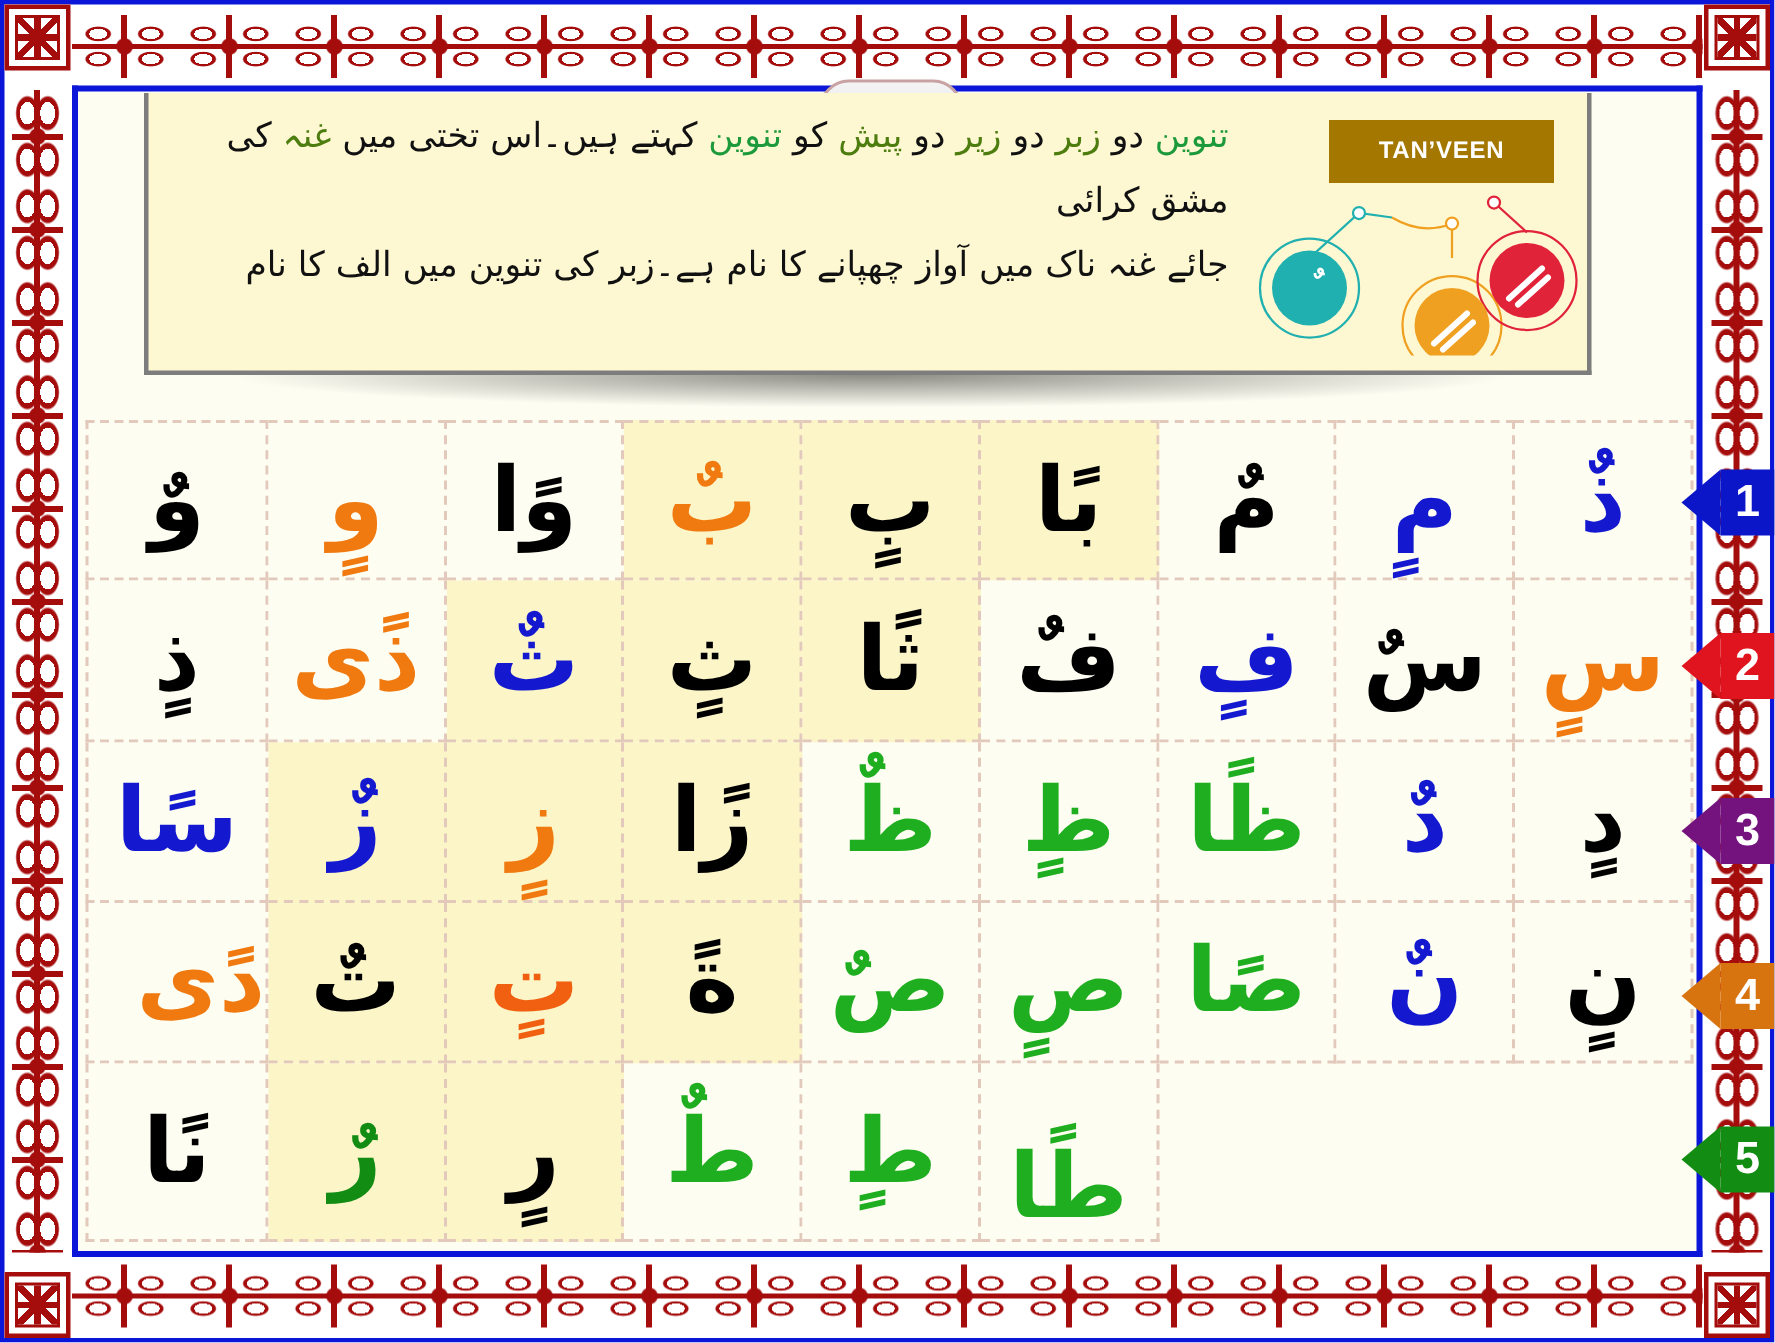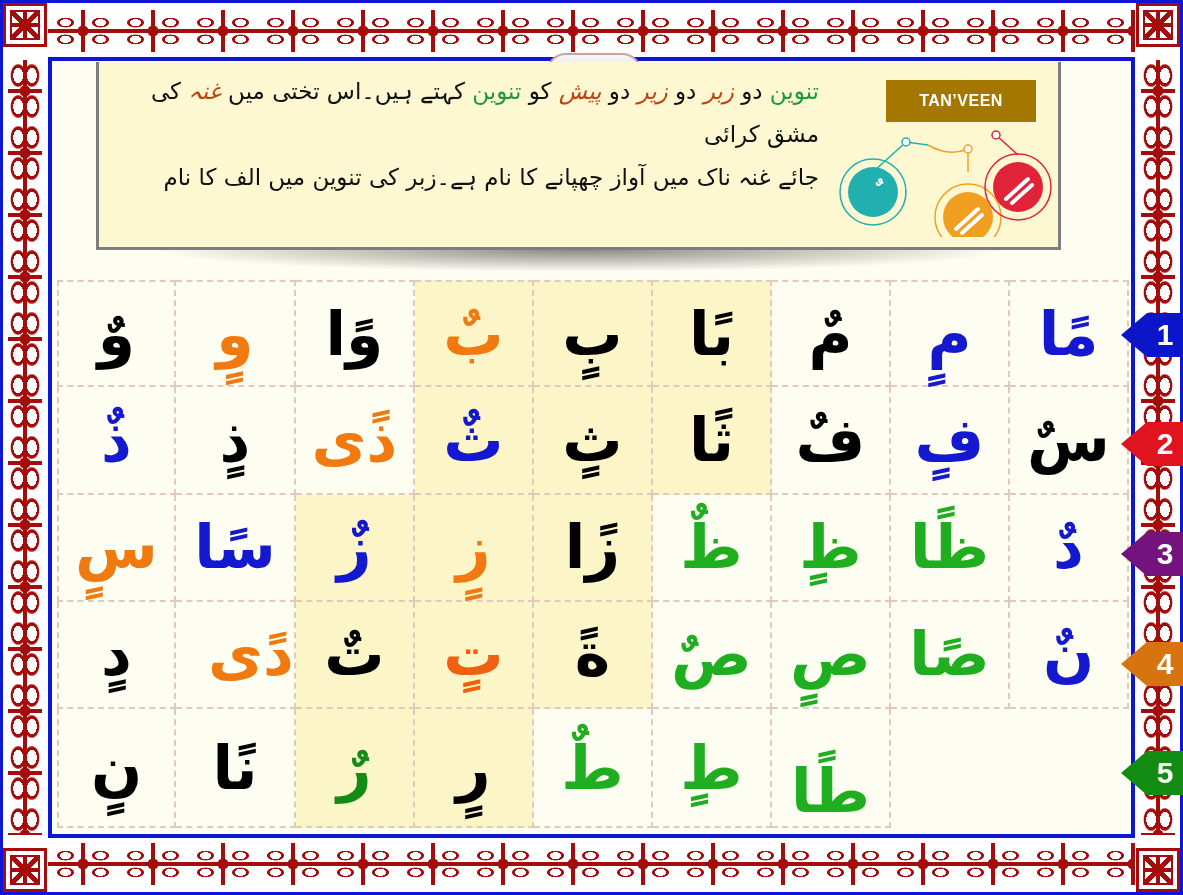--- a/index.html
+++ b/index.html
@@ -62,21 +62,21 @@
      font-size: 27px; color: #555; box-shadow: 0 1px 2px rgba(0,0,0,.25); margin-top: 44px; }
 
   
   .info-box { position: absolute; left: 96px; top: 62px; width: 965px; height: 188px; background: #fdf8d2;
      border: 3px solid #7d7d7d; border-top: none; }
   .info-shadow { position: absolute; left: 150px; top: 250px; width: 860px; height: 22px;
      background: radial-gradient(ellipse at 50% 0%, rgba(0,0,0,.45), rgba(0,0,0,0) 70%); }
   .urdu-text { position: absolute; left: 30px; top: 8px; width: 690px; direction: rtl; text-align: right;
      font-family: "DejaVu Sans", sans-serif; font-size: 23px; line-height: 43px; color: #111; }
   .urdu-text .g { color: #1c9a3b; }
-  .urdu-text .r { color: #c2410c; font-style: italic; }
+  .urdu-text .r { color: #4d7c0f; }
 
   .badge-box { position: absolute; right: 22px; top: 18px; width: 150px; height: 42px; background: #a37700;
      color: #fff; font-family: "Liberation Sans", sans-serif; font-weight: bold; font-size: 16px;
      display: flex; align-items: center; justify-content: center; letter-spacing: .5px; }
   .tan-icons { position: absolute; right: 0; top: 55px; width: 230px; height: 120px; }
 
   
   .grid { position: absolute; left: 57px; top: 280px; width: 1072px; height: 548px; display: grid;
      grid-template-columns: repeat(9, 1fr); grid-template-rows: repeat(5, 1fr); }
   .cell { position: relative; display: flex; align-items: center; justify-content: center;
@@ -167,23 +167,20 @@
     <div class="cell hl">
       <span style="color: rgb(0, 0, 0);">بًا</span>
     </div>
     <div class="cell">
       <span style="color: rgb(0, 0, 0);">مٌ</span>
     </div>
     <div class="cell">
       <span style="color: rgb(20, 25, 208);">مٍ</span>
     </div>
     <div class="cell">
-      <span style="color: rgb(20, 25, 208);">مًا</span>
-    </div>
-    <div class="cell">
       <span style="color: rgb(20, 25, 208);">ذٌ</span>
     </div>
     <div class="cell">
       <span style="color: rgb(0, 0, 0);">ذٍ</span>
     </div>
     <div class="cell">
       <span style="color: rgb(240, 122, 16);">ذًى</span>
     </div>
     <div class="cell hl">
       <span style="color: rgb(20, 25, 208);">ثٌ</span>

